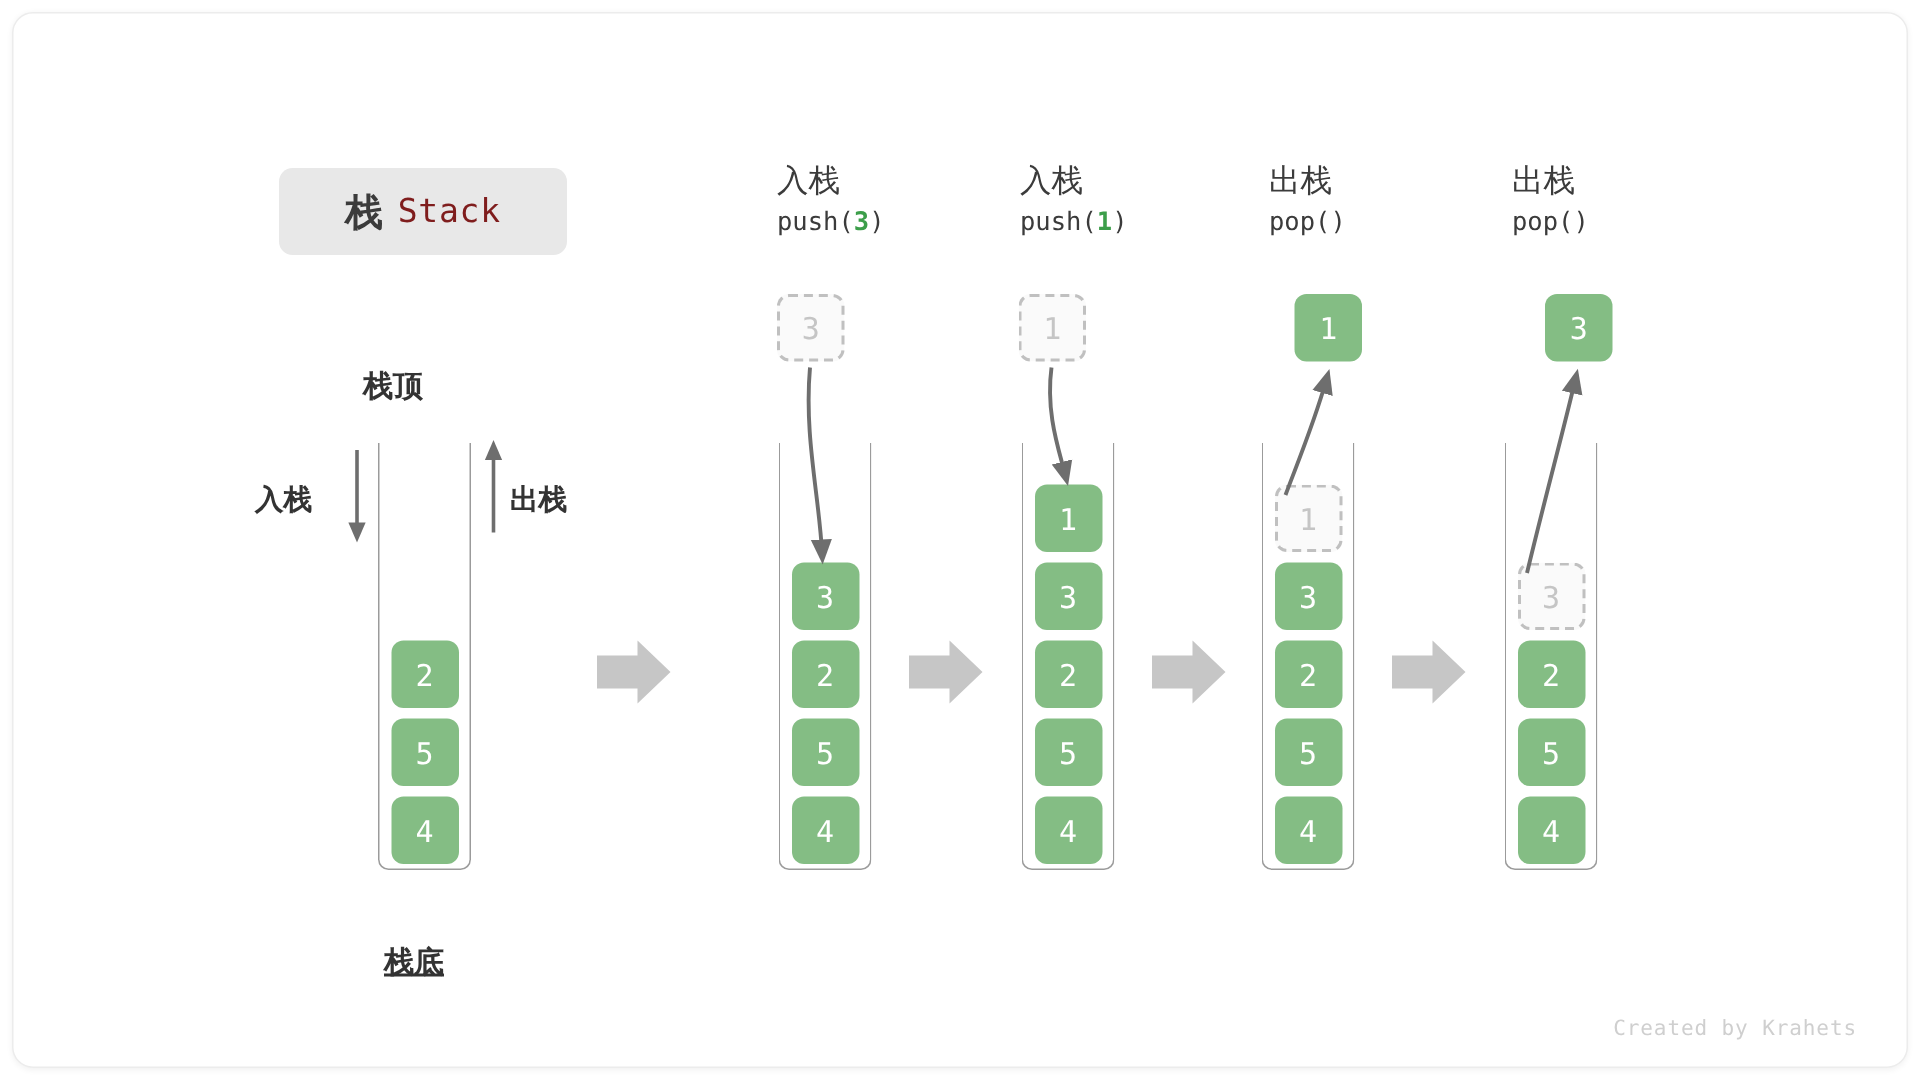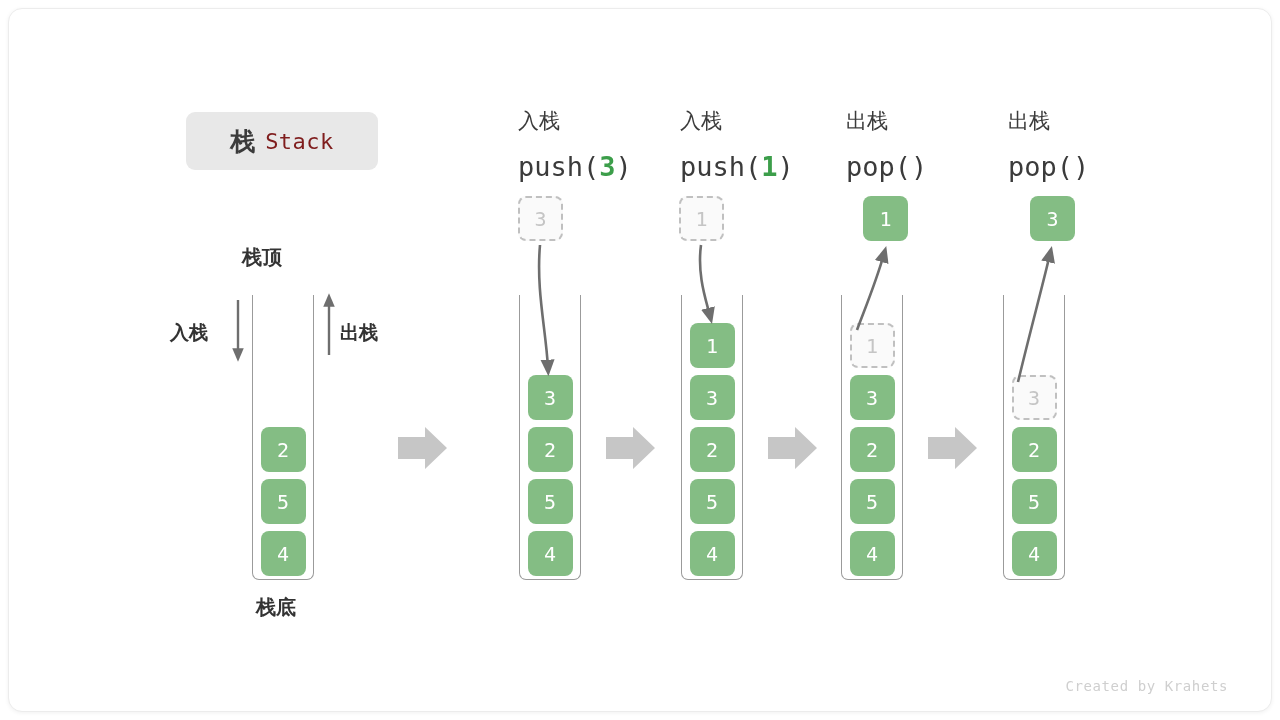--- a/index.html
+++ b/index.html
@@ -68,23 +68,23 @@
   }
   .col-head .cn {
     display: block;
     font-family: "Liberation Sans", sans-serif;
     font-size: 21px;
     color: #3b3b3b;
   }
   .col-head .code {
     display: block;
     font-family: "DejaVu Sans Mono", monospace;
-    font-size: 27px;
+    font-size: 17px;
     color: #3b3b3b;
-    margin-top: 16px;
+    margin-top: 4px;
   }
   .col-head .code .arg {
     color: #3c9e4a;
     font-weight: bold;
   }
 
   
   .stack {
     position: absolute;
     width: 62px;
@@ -179,41 +179,41 @@
     left: 0;
     top: 0;
     width: 1280px;
     height: 720px;
     pointer-events: none;
   }
 
   
   .footer {
     position: absolute;
-    right: 52px;
+    right: 42px;
     bottom: 26px;
     font-family: "DejaVu Sans Mono", monospace;
     font-size: 14px;
     color: #cfcfcf;
     letter-spacing: 0.6px;
   }
 </style>
 </head>
 <body>
 
 <div id="canvas">
   <div class="card"></div>
 
   <div class="title-badge">
     <span class="title-cn">栈</span>
     <span class="title-en">Stack</span>
   </div>
 
   <div class="top-bottom-label" style="left:242px; top:244px;">栈顶</div>
-  <div class="top-bottom-label" style="left:256px; top:594px;">栈底</div>
+  <div class="top-bottom-label" style="left:256px; top:628px;text-decoration:underline;">栈底</div>
   <div class="side-label" style="left:170px; top:320px;">入栈</div>
   <div class="side-label" style="left:340px; top:320px;">出栈</div>
 
   <div class="col-head" style="left:518px; top:108px;">
     <span class="cn">入栈</span>
     <span class="code"><span>push(</span><span class="arg">3</span><span>)</span></span>
   </div>
   <div class="col-head" style="left:680px; top:108px;">
     <span class="cn">入栈</span>
     <span class="code"><span>push(</span><span class="arg">1</span><span>)</span></span>

